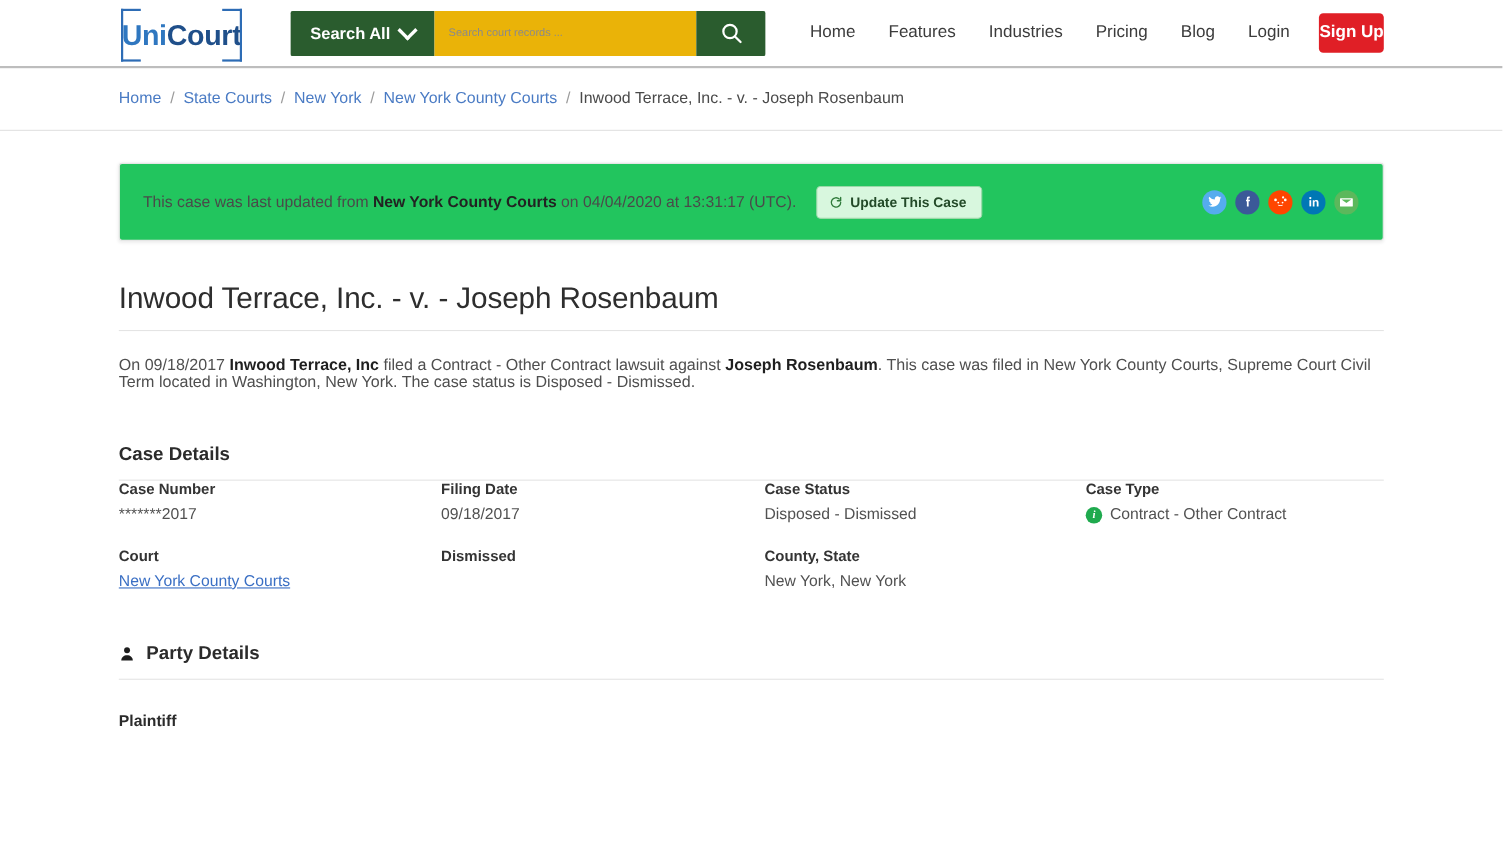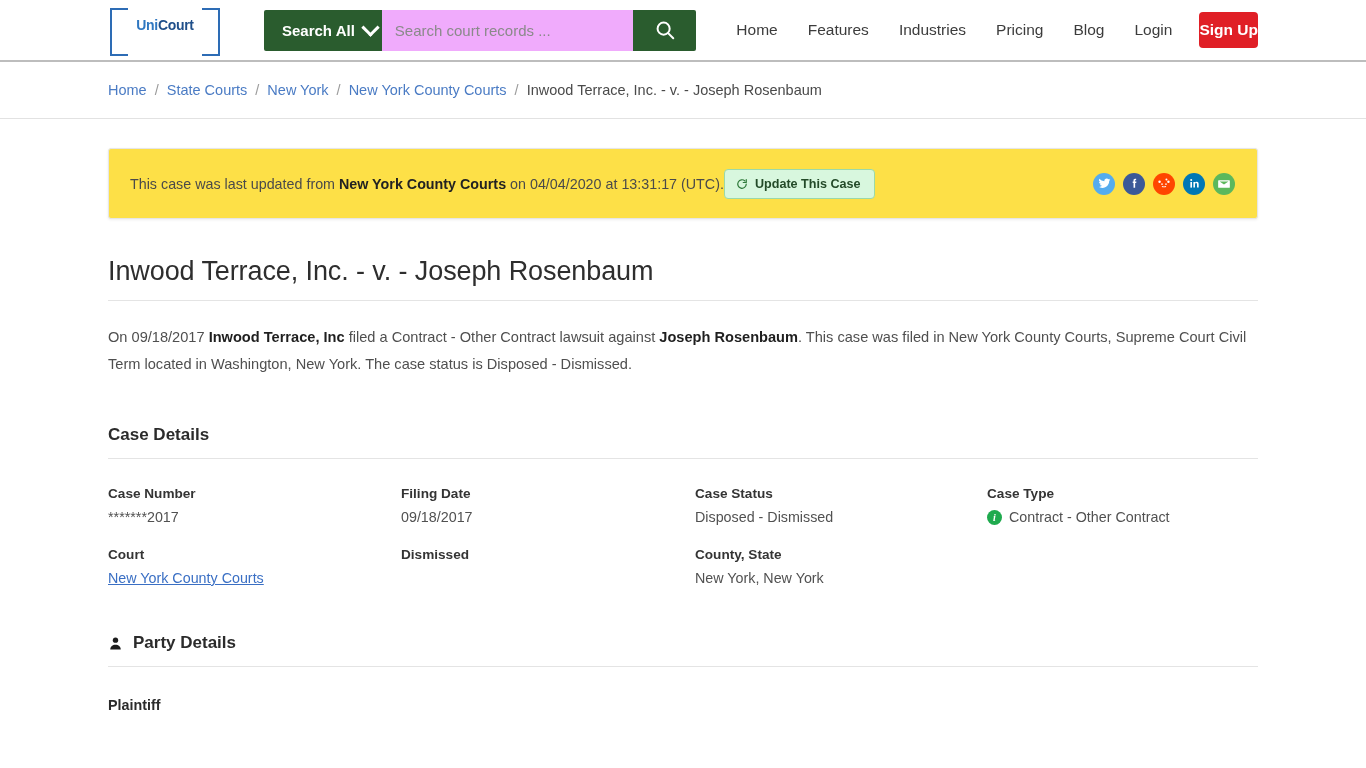--- a/index.html
+++ b/index.html
@@ -44,21 +44,21 @@
     width: 16px;
     height: 44px;
     border: 2px solid #2d6cb5;
   }
   .logo-frame::before { left: 2px; top: 0; border-right: none; }
   .logo-frame::after { right: 2px; top: 0; border-left: none; }
   .logo-text {
     position: absolute;
     left: 0; right: 0; top: 9px;
     text-align: center;
-    font-size: 14px;
+    font-size: 26px;
     font-weight: bold;
     letter-spacing: -0.3px;
     color: #2d6cb5;
   }
   .logo-text .uni { color: #2f77c0; }
   .logo-text .court { color: #1f4f8a; }
 
   .searchbar {
     display: flex;
     align-items: stretch;
@@ -68,38 +68,38 @@
     overflow: hidden;
   }
   .search-scope {
     background: #2a5c2e;
     color: #ffffff;
     font-size: 15px;
     font-weight: bold;
     display: flex;
     align-items: center;
     gap: 9px;
-    padding: 0 5px 0 18px;
+    padding: 0 18px 0 18px;
     cursor: pointer;
     white-space: nowrap;
   }
   .chev {
     width: 13px; height: 13px;
     border-right: 3px solid #fff;
     border-bottom: 3px solid #fff;
     transform: rotate(45deg) translate(-2px,-2px);
   }
   .search-input {
     flex: 1;
     border: none;
     outline: none;
-    font-size: 15px;
+    font-size: 10px;
     color: #555;
     padding: 0 13px;
-    background: #f0abfc;
+    background: #eab308;
     font-family: "Liberation Sans", sans-serif;
   }
   .search-input::placeholder { color: #8a8a8a; }
   .search-go {
     width: 63px;
     background: #2a5c2e;
     border: none;
     cursor: pointer;
     display: flex;
     align-items: center;
@@ -152,31 +152,32 @@
   }
   .crumb.current { color: #4a4a4a; cursor: default; }
   .crumb-sep { color: #9b9b9b; font-size: 14.5px; padding: 0 8px; }
 
   
   .page-body { padding: 0 108px; background: #fff; }
 
   .update-card {
     margin-top: 29px;
     height: 71px;
-    background: #fde047;
+    background: #22c55e;
     border: 1px solid #e6e6e6;
     border-radius: 3px;
     box-shadow: 0 1px 3px rgba(0,0,0,0.07);
     display: flex;
     align-items: center;
     padding: 0 22px 0 21px;
   }
   .update-text { font-size: 14.3px; color: #4a4a4a; }
   .update-text b { color: #222; font-weight: bold; }
   .update-btn {
+    margin-left: 18px;
     background: #d8f7de;
     border: 1px solid #9bd9a8;
     border-radius: 4px;
     color: #234a28;
     font-size: 12.6px;
     font-weight: bold;
     padding: 7px 13px 7px 11px;
     display: inline-flex;
     align-items: center;
     gap: 7px;
@@ -216,32 +217,31 @@
     align-items: center;
     gap: 10px;
   }
   .section-rule {
     border-bottom: 1px solid #e4e4e4;
     margin-top: 13px;
   }
 
   .summary-p {
     font-size: 14.6px;
-    line-height: 27px;
+    line-height: 16px;
     color: #4f4f4f;
     margin: 23px 0 0 0;
     max-width: 1152px;
   }
   .summary-p b { color: #1f1f1f; font-weight: bold; }
 
   .detail-grid {
     display: grid;
     grid-template-columns: 293px 294px 292px 1fr;
     row-gap: 22px;
-    margin-top: 27px;
   }
   .d-label {
     font-size: 13.6px;
     font-weight: bold;
     color: #343434;
     margin-bottom: 8px;
   }
   .d-value {
     font-size: 14.3px;
     color: #515151;

